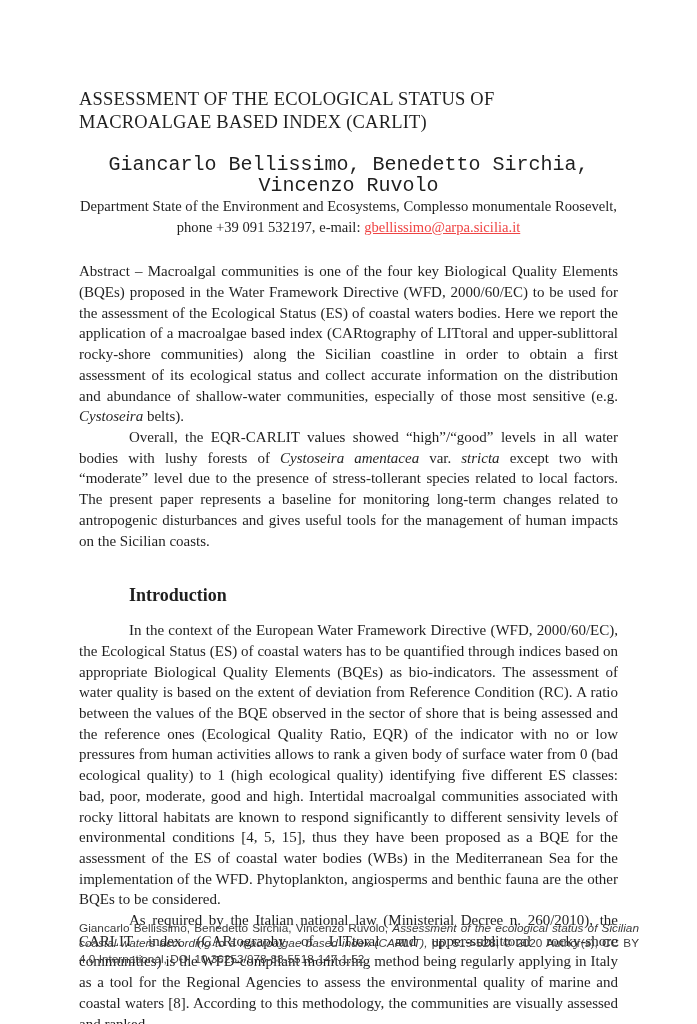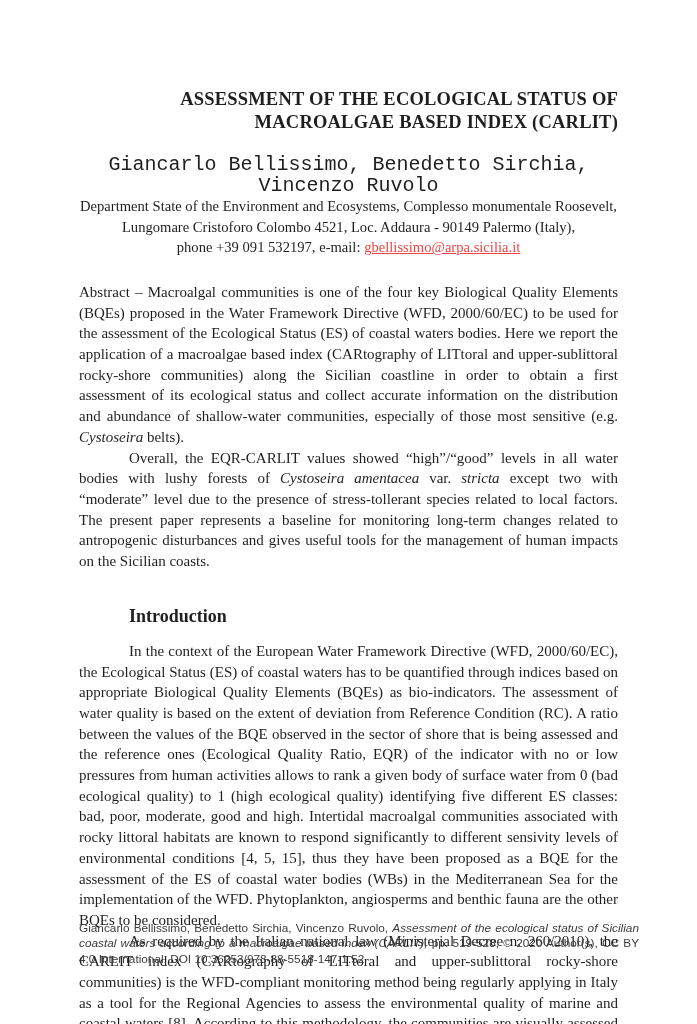--- a/index.html
+++ b/index.html
@@ -13,24 +13,24 @@
   .page {
     position: relative;
     width: 697px; height: 1024px;
     overflow: hidden;
     background: #ffffff;
   }
   .content { margin: 0 79px; }
 
   .title {
     margin: 88px 0 4px 0;
-    text-align: right;
+    text-align: left;
     font-size: 18.5px;
     line-height: 23px;
-    font-weight: bold;
+    font-weight: normal;
     letter-spacing: 0.2px;
   }
 
   .authors {
     margin-top: 21px;
     text-align: center;
     font-size: 14.6px;
     line-height: 20.6px;
   }
   .authors .names-line { font-size: 20px; font-family: Liberation Mono, monospace; }
@@ -78,21 +78,20 @@
   <div class="content">
 
     <h1 class="title">
       <div>ASSESSMENT OF THE ECOLOGICAL STATUS OF</div>
       <div>MACROALGAE BASED INDEX (CARLIT)</div>
     </h1>
 
     <div class="authors">
       <div class="names-line">Giancarlo Bellissimo, Benedetto Sirchia, Vincenzo Ruvolo</div>
       <div>Department State of the Environment and Ecosystems, Complesso monumentale Roosevelt,</div>
-      <div>Lungomare Cristoforo Colombo 4521, Loc. Addaura - 90149 Palermo (Italy),</div>
       <div><span>phone +39 091 532197, e-mail: </span><a class="email-link">gbellissimo@arpa.sicilia.it</a></div>
     </div>
 
     <div class="abstract">
       <p class="body-par"><span class="b">Abstract</span><span> – Macroalgal communities is one of the four key Biological Quality Elements (BQEs) proposed in the Water Framework Directive (WFD, 2000/60/EC) to be used for the assessment of the Ecological Status (ES) of coastal waters bodies. Here we report the application of a macroalgae based index (CARtography of LITtoral and upper-sublittoral rocky-shore communities) along the Sicilian coastline in order to obtain a first assessment of its ecological status and collect accurate information on the distribution and abundance of shallow-water communities, especially of those most sensitive (e.g. </span><span class="i">Cystoseira</span><span> belts).</span></p>
       <p class="body-par indent"><span>Overall, the EQR-CARLIT values showed “high”/“good” levels in all water bodies with lushy forests of </span><span class="i">Cystoseira amentacea</span><span> var. </span><span class="i">stricta</span><span> except two with “moderate” level due to the presence of stress-tollerant species related to local factors. The present paper represents a baseline for monitoring long-term changes related to antropogenic disturbances and gives useful tools for the management of human impacts on the Sicilian coasts.</span></p>
     </div>
 
     <h2 class="section-heading">Introduction</h2>
 

